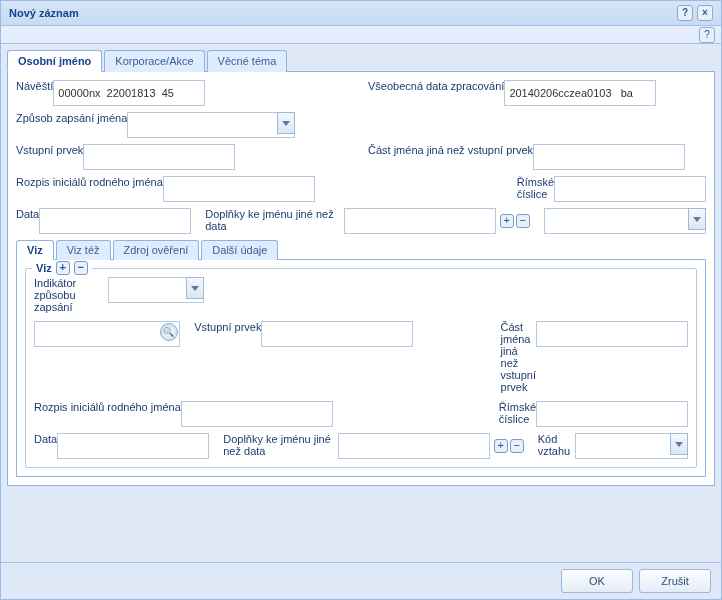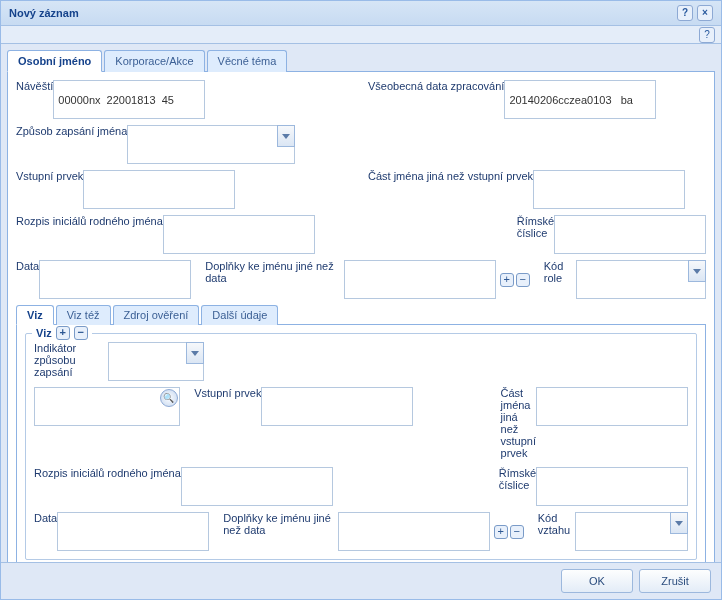--- a/index.html
+++ b/index.html
@@ -77,21 +77,21 @@
     background: #fff;
     margin-top: -1px;
     padding: 8px;
   }
 
   .row { display: flex; gap: 14px; margin-bottom: 6px; }
   .col { display: flex; }
   .col label { color: #1f3b6f; margin-bottom: 2px; }
 
   input.txt, .select {
-    height: 39px;
+    height: 26px;
     border: 1px solid #b5c8df;
     background: #fff;
     padding: 2px 4px;
     font-family: inherit;
     font-size: 11px;
     color: #333;
   }
   .select-wrap { position: relative; }
   .select-btn {
     position: absolute; right: 0; top: 0;
@@ -268,21 +268,20 @@
           <label>Doplňky ke jménu jiné než data</label>
           <div style="display:flex;gap:4px;align-items:center">
             <input class="txt" style="flex: 1 1 0%;" value="">
             <span class="plusminus">
               <span class="pm">+</span>
               <span class="pm">−</span>
             </span>
           </div>
         </div>
         <div class="col" style="flex:1">
-          <label>Kód role</label>
           <div class="select-wrap">
             <input class="txt" style="width: 100%;" value="">
             <div class="select-btn"></div>
           </div>
         </div>
       </div>
 
       <div class="inner-tabset">
         <div class="inner-tab active">Viz</div>
         <div class="inner-tab">Viz též</div>

